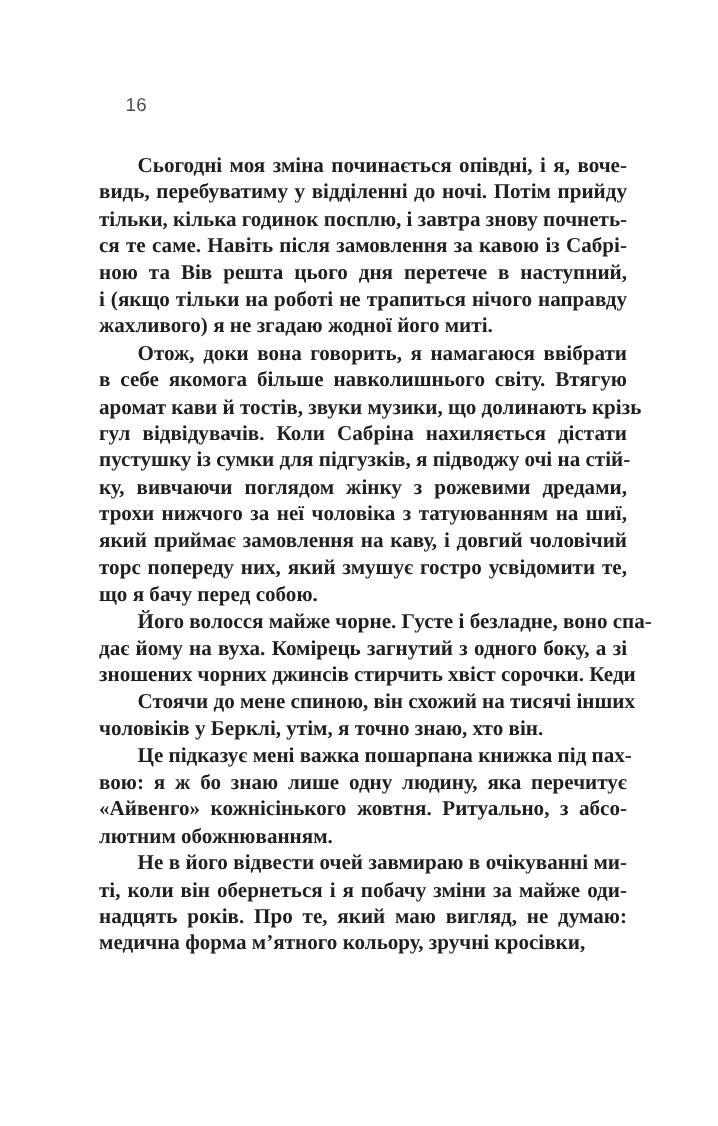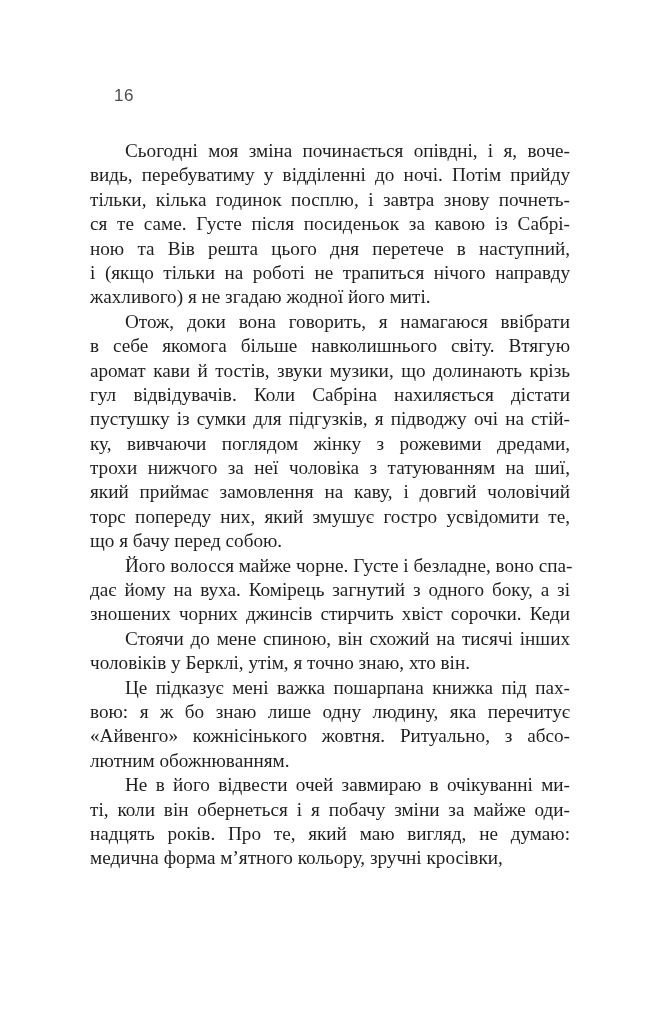--- a/index.html
+++ b/index.html
@@ -32,20 +32,21 @@
     width: 480px;
     color: #1f1f1f;
     font-size: 19.2px;
   }
   .line {
     height: 24.4px;
     line-height: 24.4px;
     text-align: justify;
     text-align-last: justify;
     white-space: nowrap;
+    font-weight: bold;
   }
   .line.indent {
     padding-left: 35px;
   }
   .line.para-end {
     text-align: left;
     text-align-last: left;
   }
   .italic {
     font-style: italic;
@@ -53,21 +54,21 @@
 </style>
 </head>
 <body>
 
 <div class="book-page">
   <div class="page-number">16</div>
   <div class="text-block">
       <div class="line indent">Сьогодні моя зміна починається опівдні, і я, воче-</div>
       <div class="line">видь, перебуватиму у відділенні до ночі. Потім прийду</div>
       <div class="line">тільки, кілька годинок посплю, і завтра знову почнеть-</div>
-      <div class="line">ся те саме. Густе після посиденьок за кавою із Сабрі-</div>
+      <div class="line">ся те саме. Навіть після замовлення за кавою із Сабрі-</div>
       <div class="line">ною та Вів решта цього дня перетече в наступний,</div>
       <div class="line">і (якщо тільки на роботі не трапиться нічого направду</div>
       <div class="line para-end">жахливого) я не згадаю жодної його миті.</div>
       <div class="line indent">Отож, доки вона говорить, я намагаюся ввібрати</div>
       <div class="line">в себе якомога більше навколишнього світу. Втягую</div>
       <div class="line">аромат кави й тостів, звуки музики, що долинають крізь</div>
       <div class="line">гул відвідувачів. Коли Сабріна нахиляється дістати</div>
       <div class="line">пустушку із сумки для підгузків, я підводжу очі на стій-</div>
       <div class="line">ку, вивчаючи поглядом жінку з рожевими дредами,</div>
       <div class="line">трохи нижчого за неї чоловіка з татуюванням на шиї,</div>

